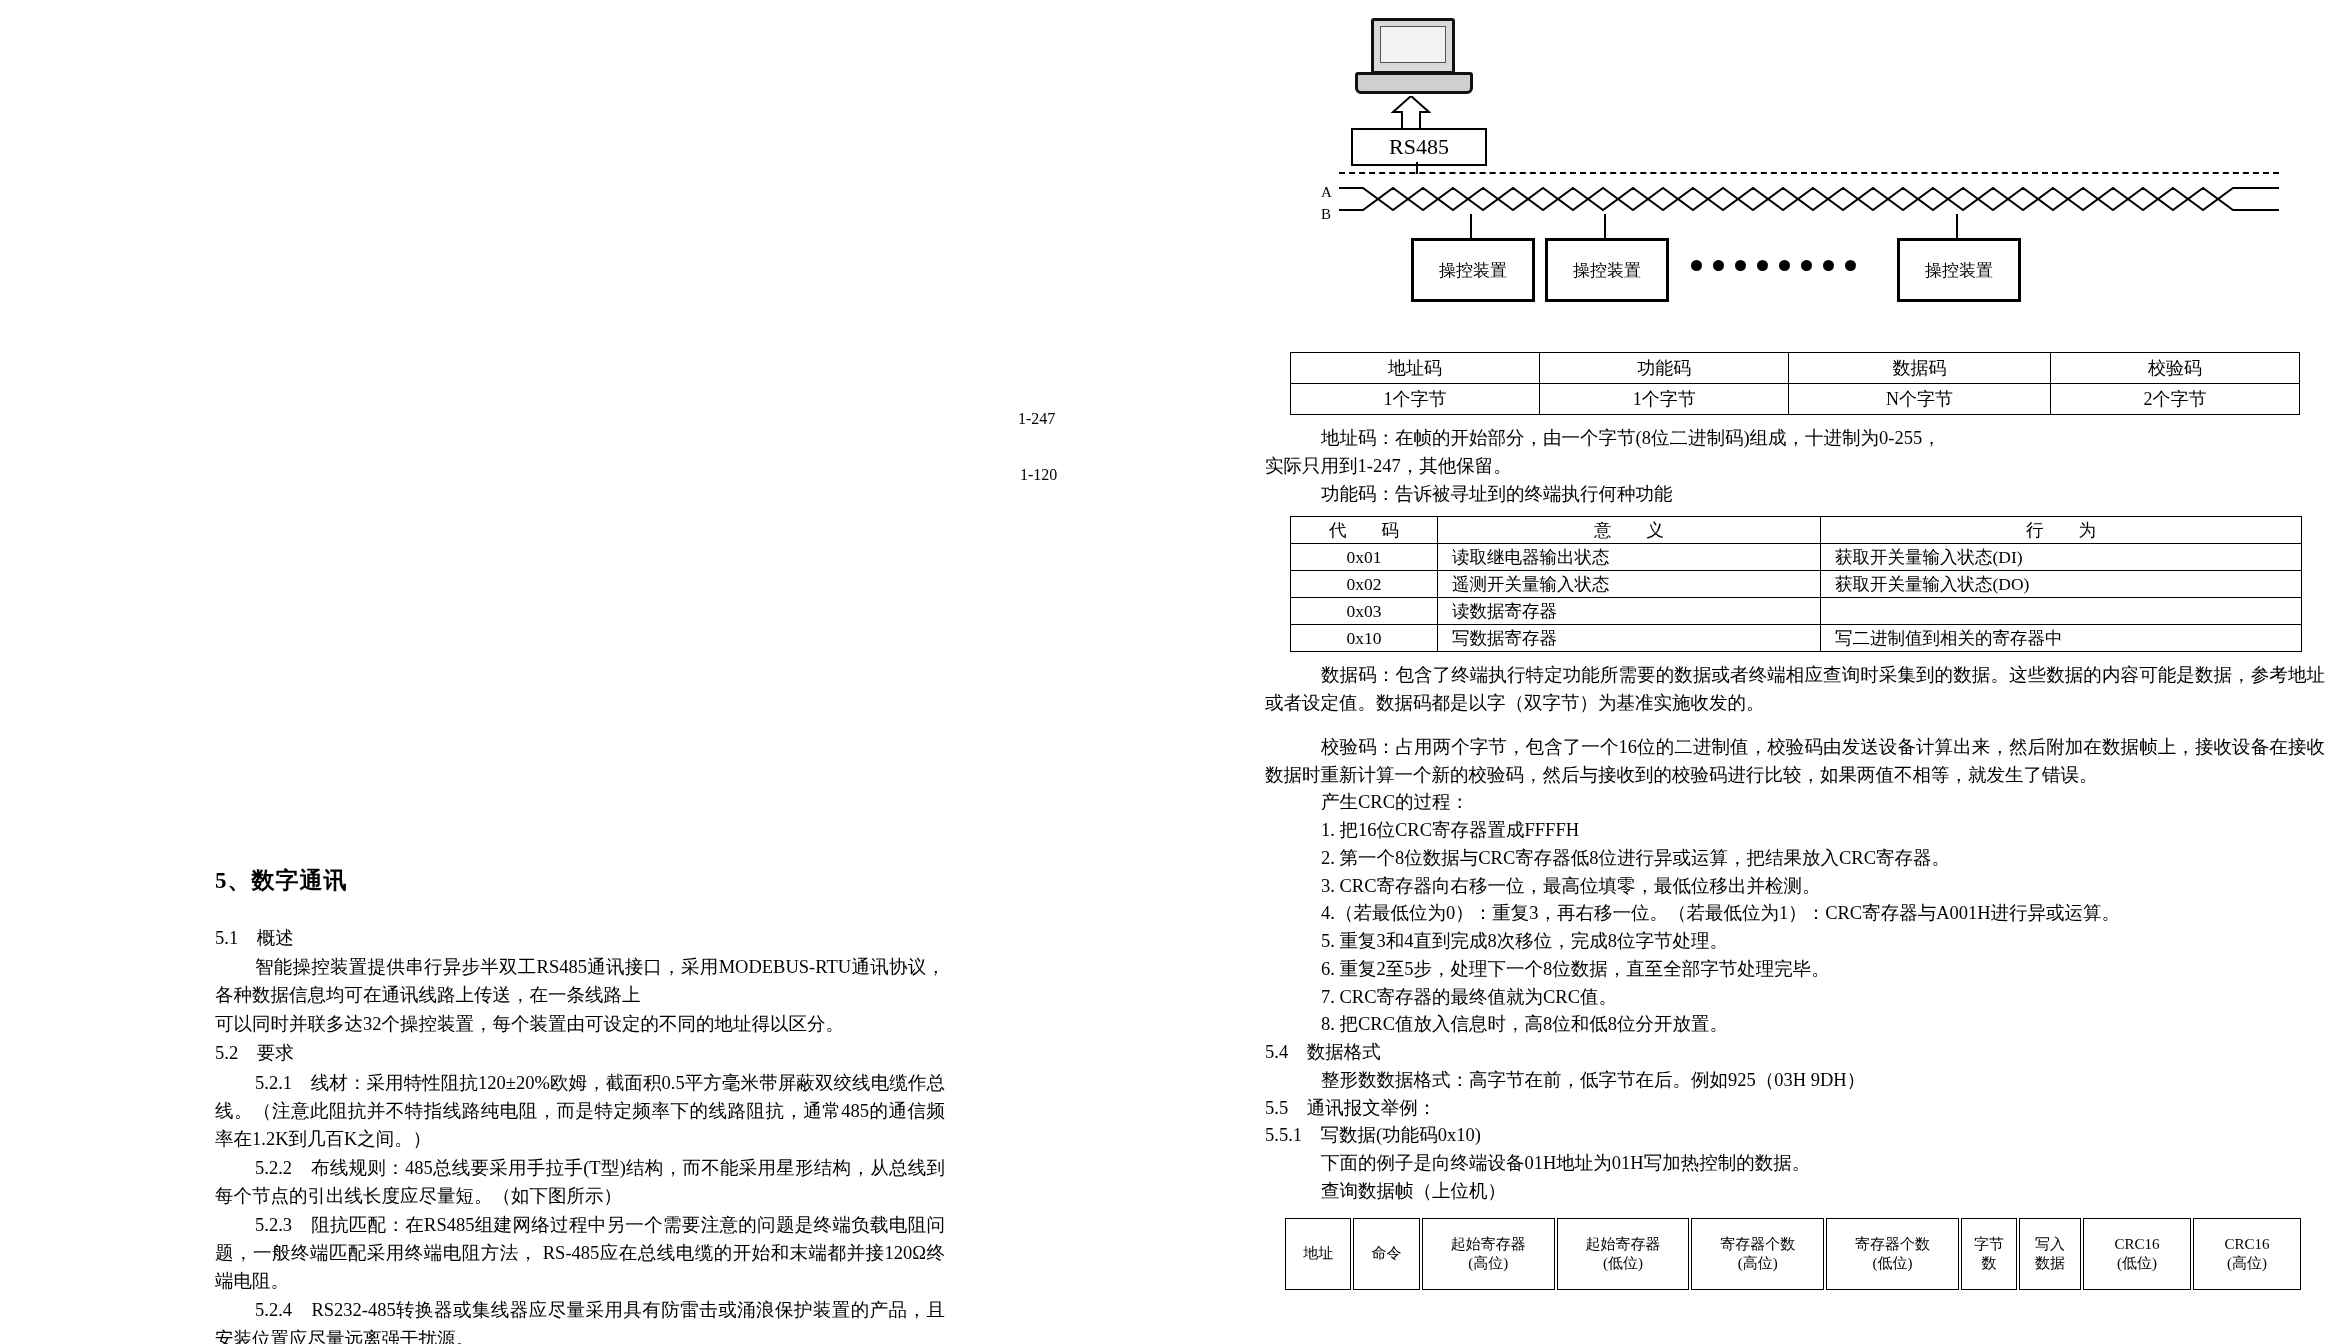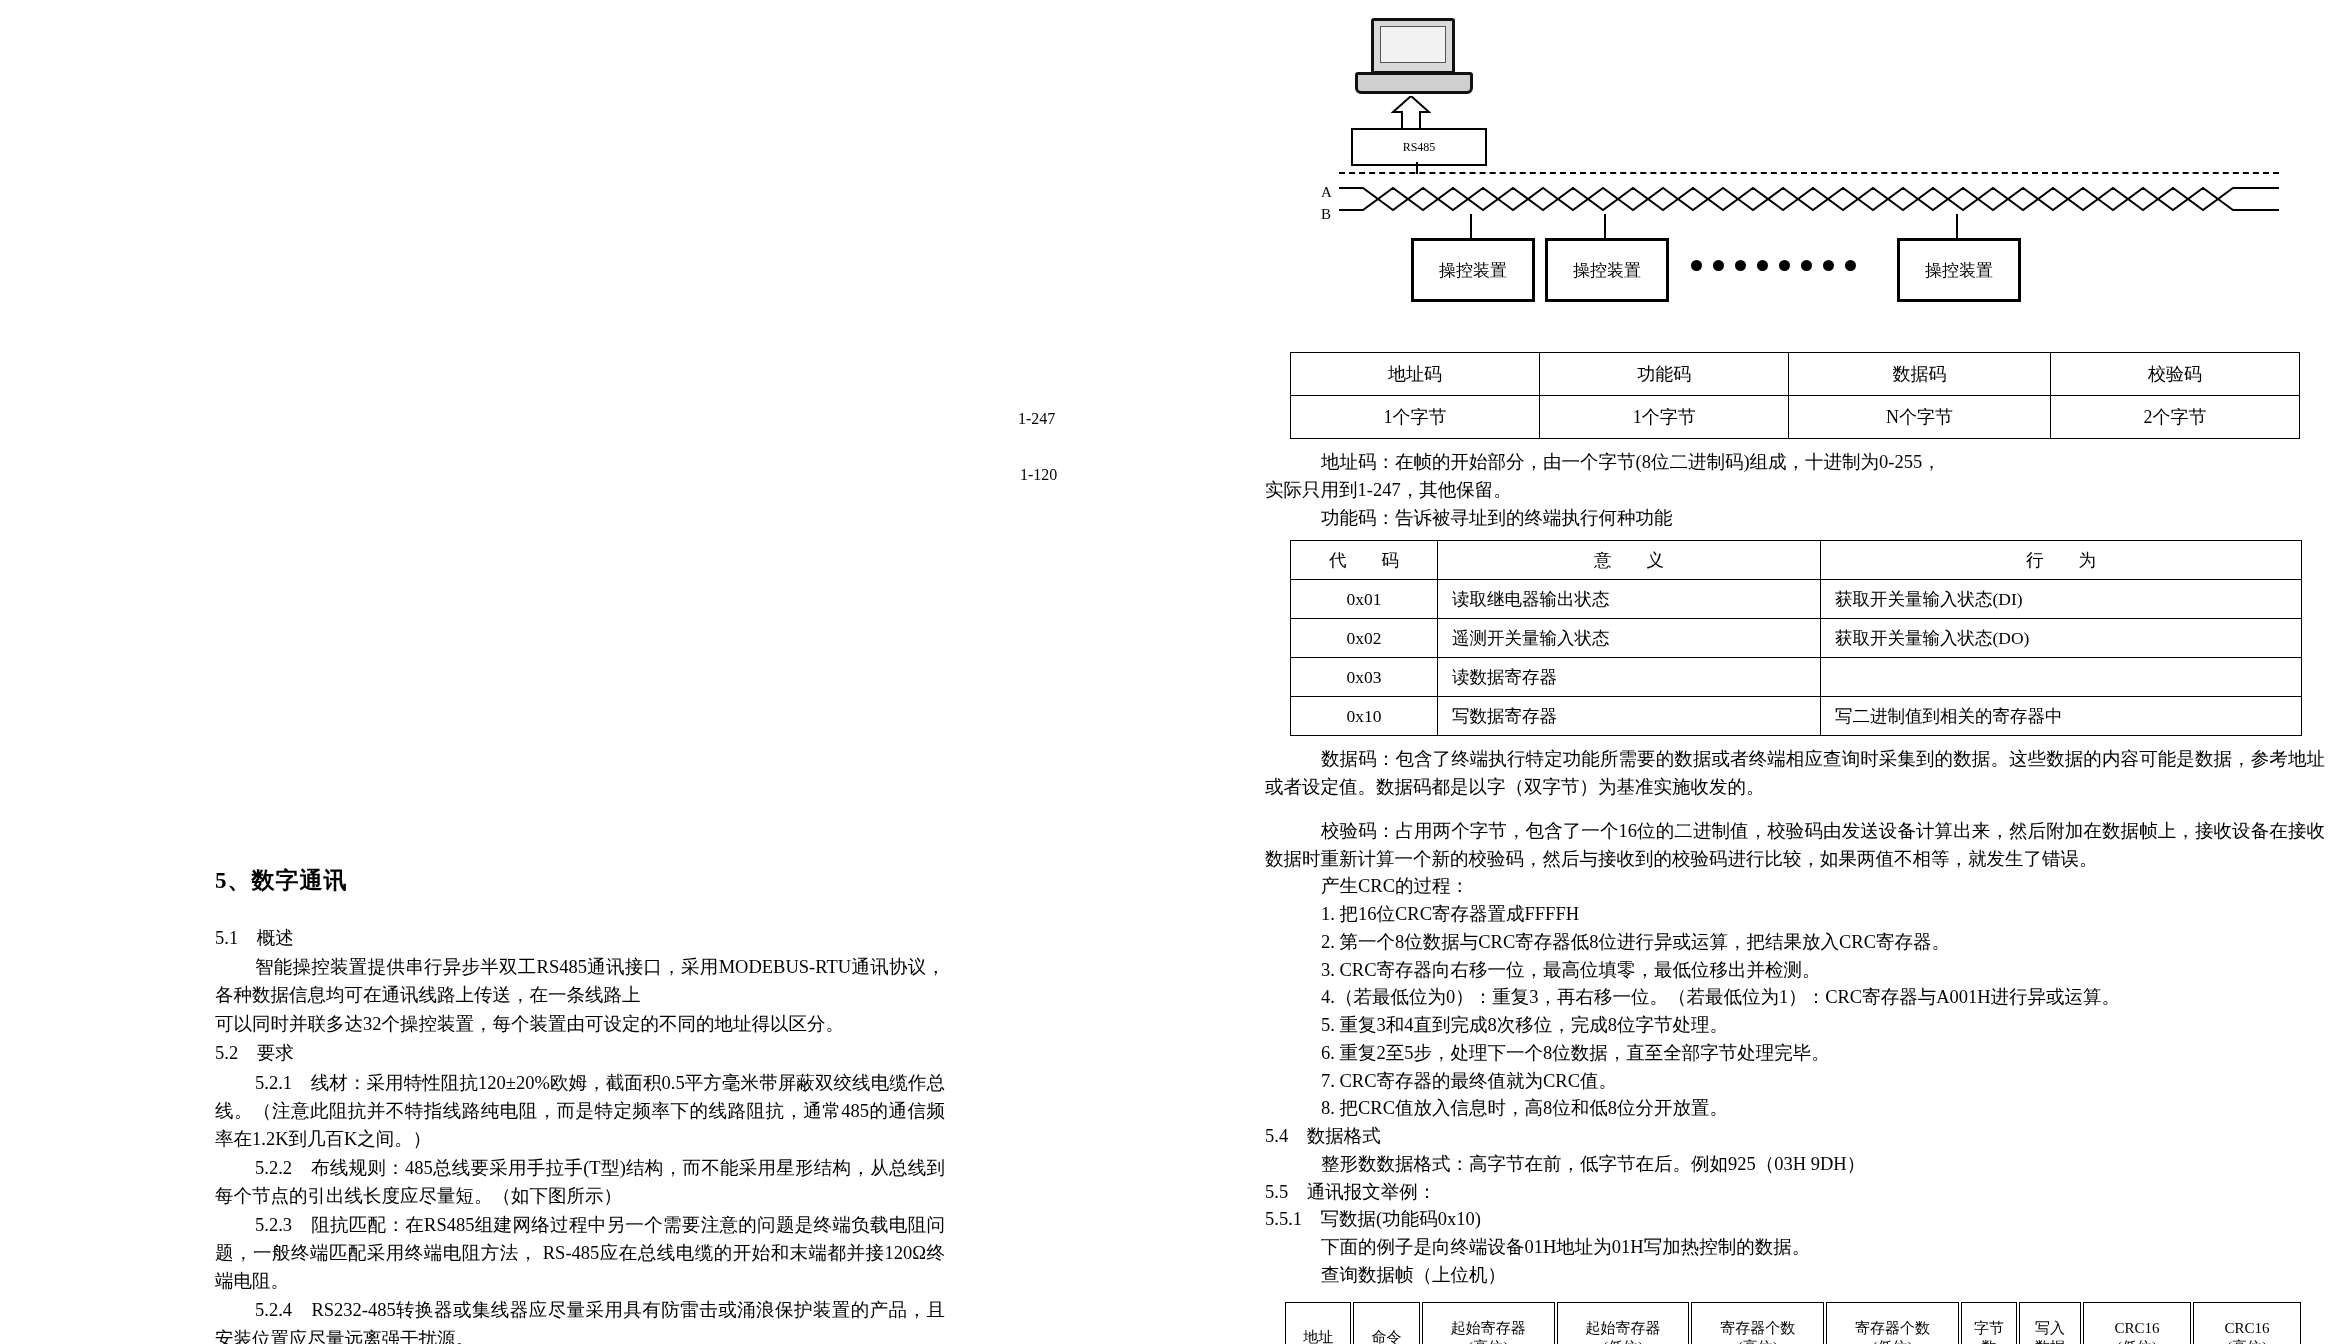--- a/index.html
+++ b/index.html
@@ -99,21 +99,21 @@
   .rs485box {
     position: absolute;
     left: 86px;
     top: 128px;
     width: 132px;
     height: 34px;
     border: 2px solid #000;
     display: flex;
     align-items: center;
     justify-content: center;
-    font-size: 12px;
+    font-size: 22px;
     background: #fff;
   }
   .bus-line {
     position: absolute;
     left: 74px;
     top: 172px;
     width: 940px;
     border-top: 2px dashed #000;
   }
   .vert-connect {
@@ -177,21 +177,21 @@
   }
 
   
   table.frm {
     border-collapse: collapse;
     font-size: 18px;
     background: #fff;
   }
   table.frm td, table.frm th {
     border: 1.5px solid #000;
-    padding: 6px 8px;
+    padding: 0 8px;
     text-align: center;
     font-weight: normal;
   }
   .frame-table {
     margin-left: 25px;
     width: 1010px;
   }
   .frame-table td { height: 30px; }
 
   .code-table {

